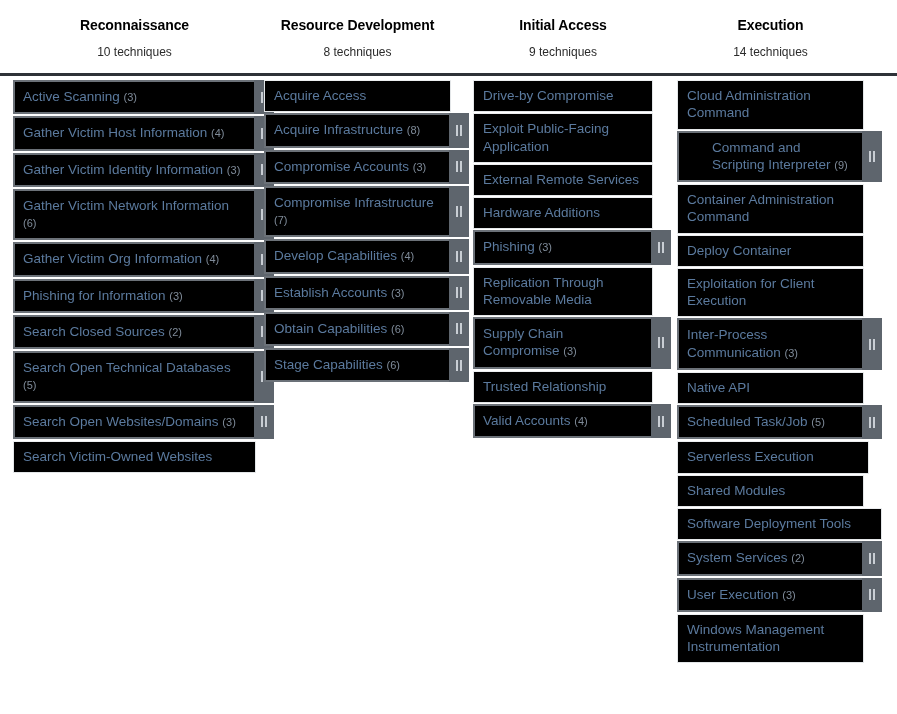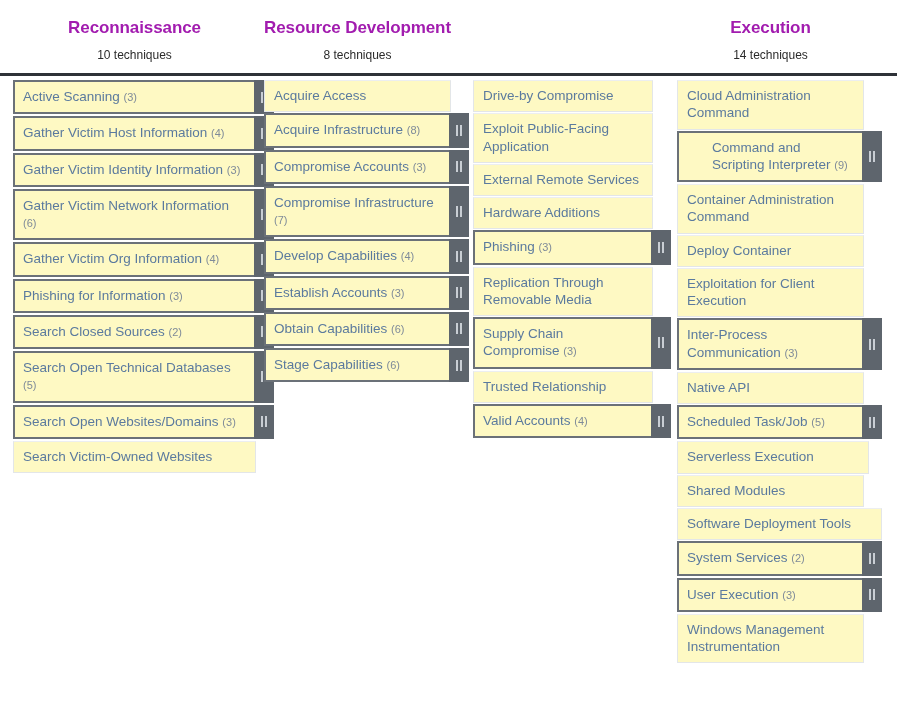--- a/index.html
+++ b/index.html
@@ -31,22 +31,22 @@
   }
   .tactic-head {
     box-sizing: border-box;
     display: flex;
     flex-direction: column;
     align-items: center;
     justify-content: flex-start;
     padding-top: 10px;
   }
   .tactic-head .t-name {
-    color: #a21caf;
-    font-size: 17px;
+    color: #000000;
+    font-size: 14px;
     font-weight: bold;
     text-align: center;
     line-height: 1.12;
     letter-spacing: -0.1px;
   }
   .tactic-head .t-count {
     margin-top: 11px;
     color: #2b2b2b;
     font-size: 12px;
     text-align: center;
@@ -72,21 +72,21 @@
   }
   .tactic-col {
     box-sizing: border-box;
     position: relative;
   }
 
   
   .tech {
     position: relative;
     box-sizing: border-box;
-    background: #fef9c3;
+    background: #000000;
     margin-bottom: 1px;
     display: flex;
     align-items: center;
     min-height: 29px;
   }
   
   .tech.plain {
     border: 1px solid #e3e6e8;
     border-top-color: #eceef0;
   }
@@ -151,20 +151,24 @@
 
   <div class="headers">
       <div class="tactic-head" style="position: absolute; left: 0px; top: 8px; width: 269px;">
         <div class="t-name">Reconnaissance</div>
         <div class="t-count">10 techniques</div>
       </div>
       <div class="tactic-head" style="position: absolute; left: 251px; top: 8px; width: 213px;">
         <div class="t-name">Resource Development</div>
         <div class="t-count">8 techniques</div>
       </div>
+      <div class="tactic-head" style="position: absolute; left: 460px; top: 8px; width: 206px;">
+        <div class="t-name">Initial Access</div>
+        <div class="t-count">9 techniques</div>
+      </div>
       <div class="tactic-head" style="position: absolute; left: 664px; top: 8px; width: 213px;">
         <div class="t-name">Execution</div>
         <div class="t-count">14 techniques</div>
       </div>
     </div>
 
   <div class="header-rule"></div>
 
   <div class="columns">
       <div class="tactic-col" style="position: absolute; left: 13px; top: 5px; width: 243px;">

